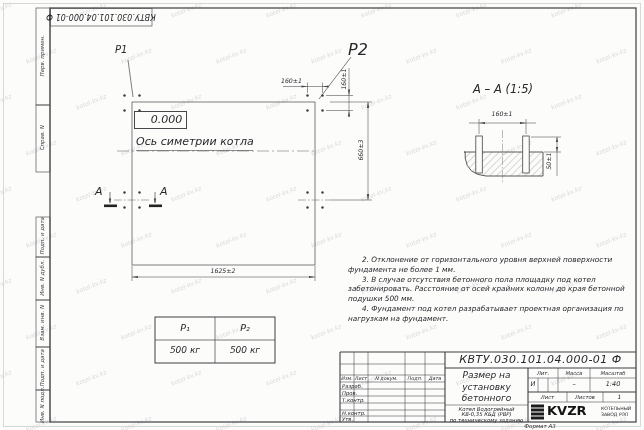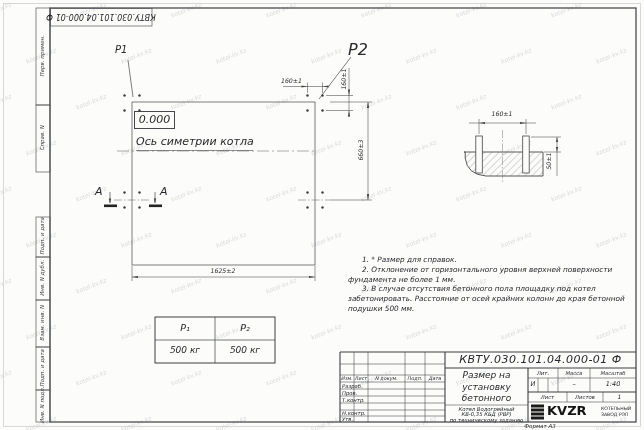--- a/index.html
+++ b/index.html
@@ -10,21 +10,21 @@
   .wm{position:absolute;font-size:6px;font-style:italic;color:rgba(120,126,138,.28);
       transform:rotate(-22deg);white-space:nowrap;}
   svg{position:absolute;left:0;top:0;}
   .t{position:absolute;color:#26282c;font-style:italic;line-height:1;white-space:nowrap;}
   .ctr{text-align:center;}
   .rot90{transform:rotate(-90deg);transform-origin:center;text-align:center;}
   .rot180{transform:rotate(180deg);transform-origin:center;text-align:center;}
   .side-label{font-size:5.5px;width:60px;left:13px;color:#3a3c40;}
   .elev-box{position:absolute;left:134px;top:111px;width:39px;height:16px;
             border:0.8px solid #45474a;font-style:italic;font-size:11px;
-            line-height:16px;text-align:center;color:#26282c;}
+            line-height:16px;text-align:center;color:#26282c;padding-left:12px;}
   #notes{position:absolute;left:348px;top:255px;width:292px;color:#26282c;}
   #notes p{margin:0;font-size:7.3px;font-style:italic;line-height:9.8px;text-indent:14px;}
   .tb-small{font-size:5.3px;}
   .logo-txt{font-style:normal;font-weight:bold;letter-spacing:0;}
 </style>
 </head>
 <body>
 
 <div id="sheet">
 
@@ -279,32 +279,33 @@
   <div class="t" style="left:348px;top:42px;font-size:16px;">P2</div>
   <div class="elev-box">0.000</div>
   <div class="t" style="left:136px;top:136px;font-size:11px;">Ось симетрии котла</div>
   <div class="t" style="left:281px;top:78px;font-size:6.2px;">160±1</div>
   <div class="t rot90" style="left:323.5px;top:76px;width:40px;font-size:6.2px;">160±1</div>
   <div class="t rot90" style="left:341px;top:147px;width:40px;font-size:6.2px;">660±3</div>
   <div class="t ctr" style="left:193px;top:268px;width:60px;font-size:6.2px;">1625±2</div>
   <div class="t" style="left:95px;top:186px;font-size:11px;">А</div>
   <div class="t" style="left:160px;top:186px;font-size:11px;">А</div>
 
+  <div class="t ctr" style="left:453px;top:84px;width:100px;font-size:11.5px;">А – А (1:5)</div>
   <div class="t ctr" style="left:472px;top:111px;width:60px;font-size:6.2px;">160±1</div>
   <div class="t rot90" style="left:529px;top:158px;width:40px;font-size:6.2px;">50±1</div>
 
   <div class="t ctr" style="left:155px;top:323px;width:60px;font-size:9.5px;">P₁</div>
   <div class="t ctr" style="left:215px;top:323px;width:60px;font-size:9.5px;">P₂</div>
   <div class="t ctr" style="left:155px;top:346px;width:60px;font-size:9px;">500 кг</div>
   <div class="t ctr" style="left:215px;top:346px;width:60px;font-size:9px;">500 кг</div>
 
   <div id="notes">
-    <p>1. * Размер для справок.</p>
     <p>2. Отклонение от горизонтального уровня верхней поверхности фундамента не более 1 мм.</p>
     <p>3. В случае отсутствия бетонного пола площадку под котел забетонировать. Расстояние от осей крайних колонн до края бетонной подушки 500 мм.</p>
+    <p>4. Фундамент под котел разрабатывает проектная организация по нагрузкам на фундамент.</p>
   </div>
 
   <div class="t ctr" style="left:445px;top:354px;width:191px;font-size:11px;letter-spacing:0.5px;">КВТУ.030.101.04.000-01  Ф</div>
 
   <div class="t ctr" style="left:445px;top:371px;width:83px;font-size:9px;">Размер на</div>
   <div class="t ctr" style="left:445px;top:382.5px;width:83px;font-size:9px;">установку</div>
   <div class="t ctr" style="left:445px;top:394px;width:83px;font-size:9px;">бетонного</div>
 
   <div class="t ctr tb-small" style="left:445px;top:406.5px;width:83px;">Котел Водогрейный</div>
   <div class="t ctr tb-small" style="left:445px;top:412px;width:83px;">КВ-0,35 КБД (РВР)</div>

